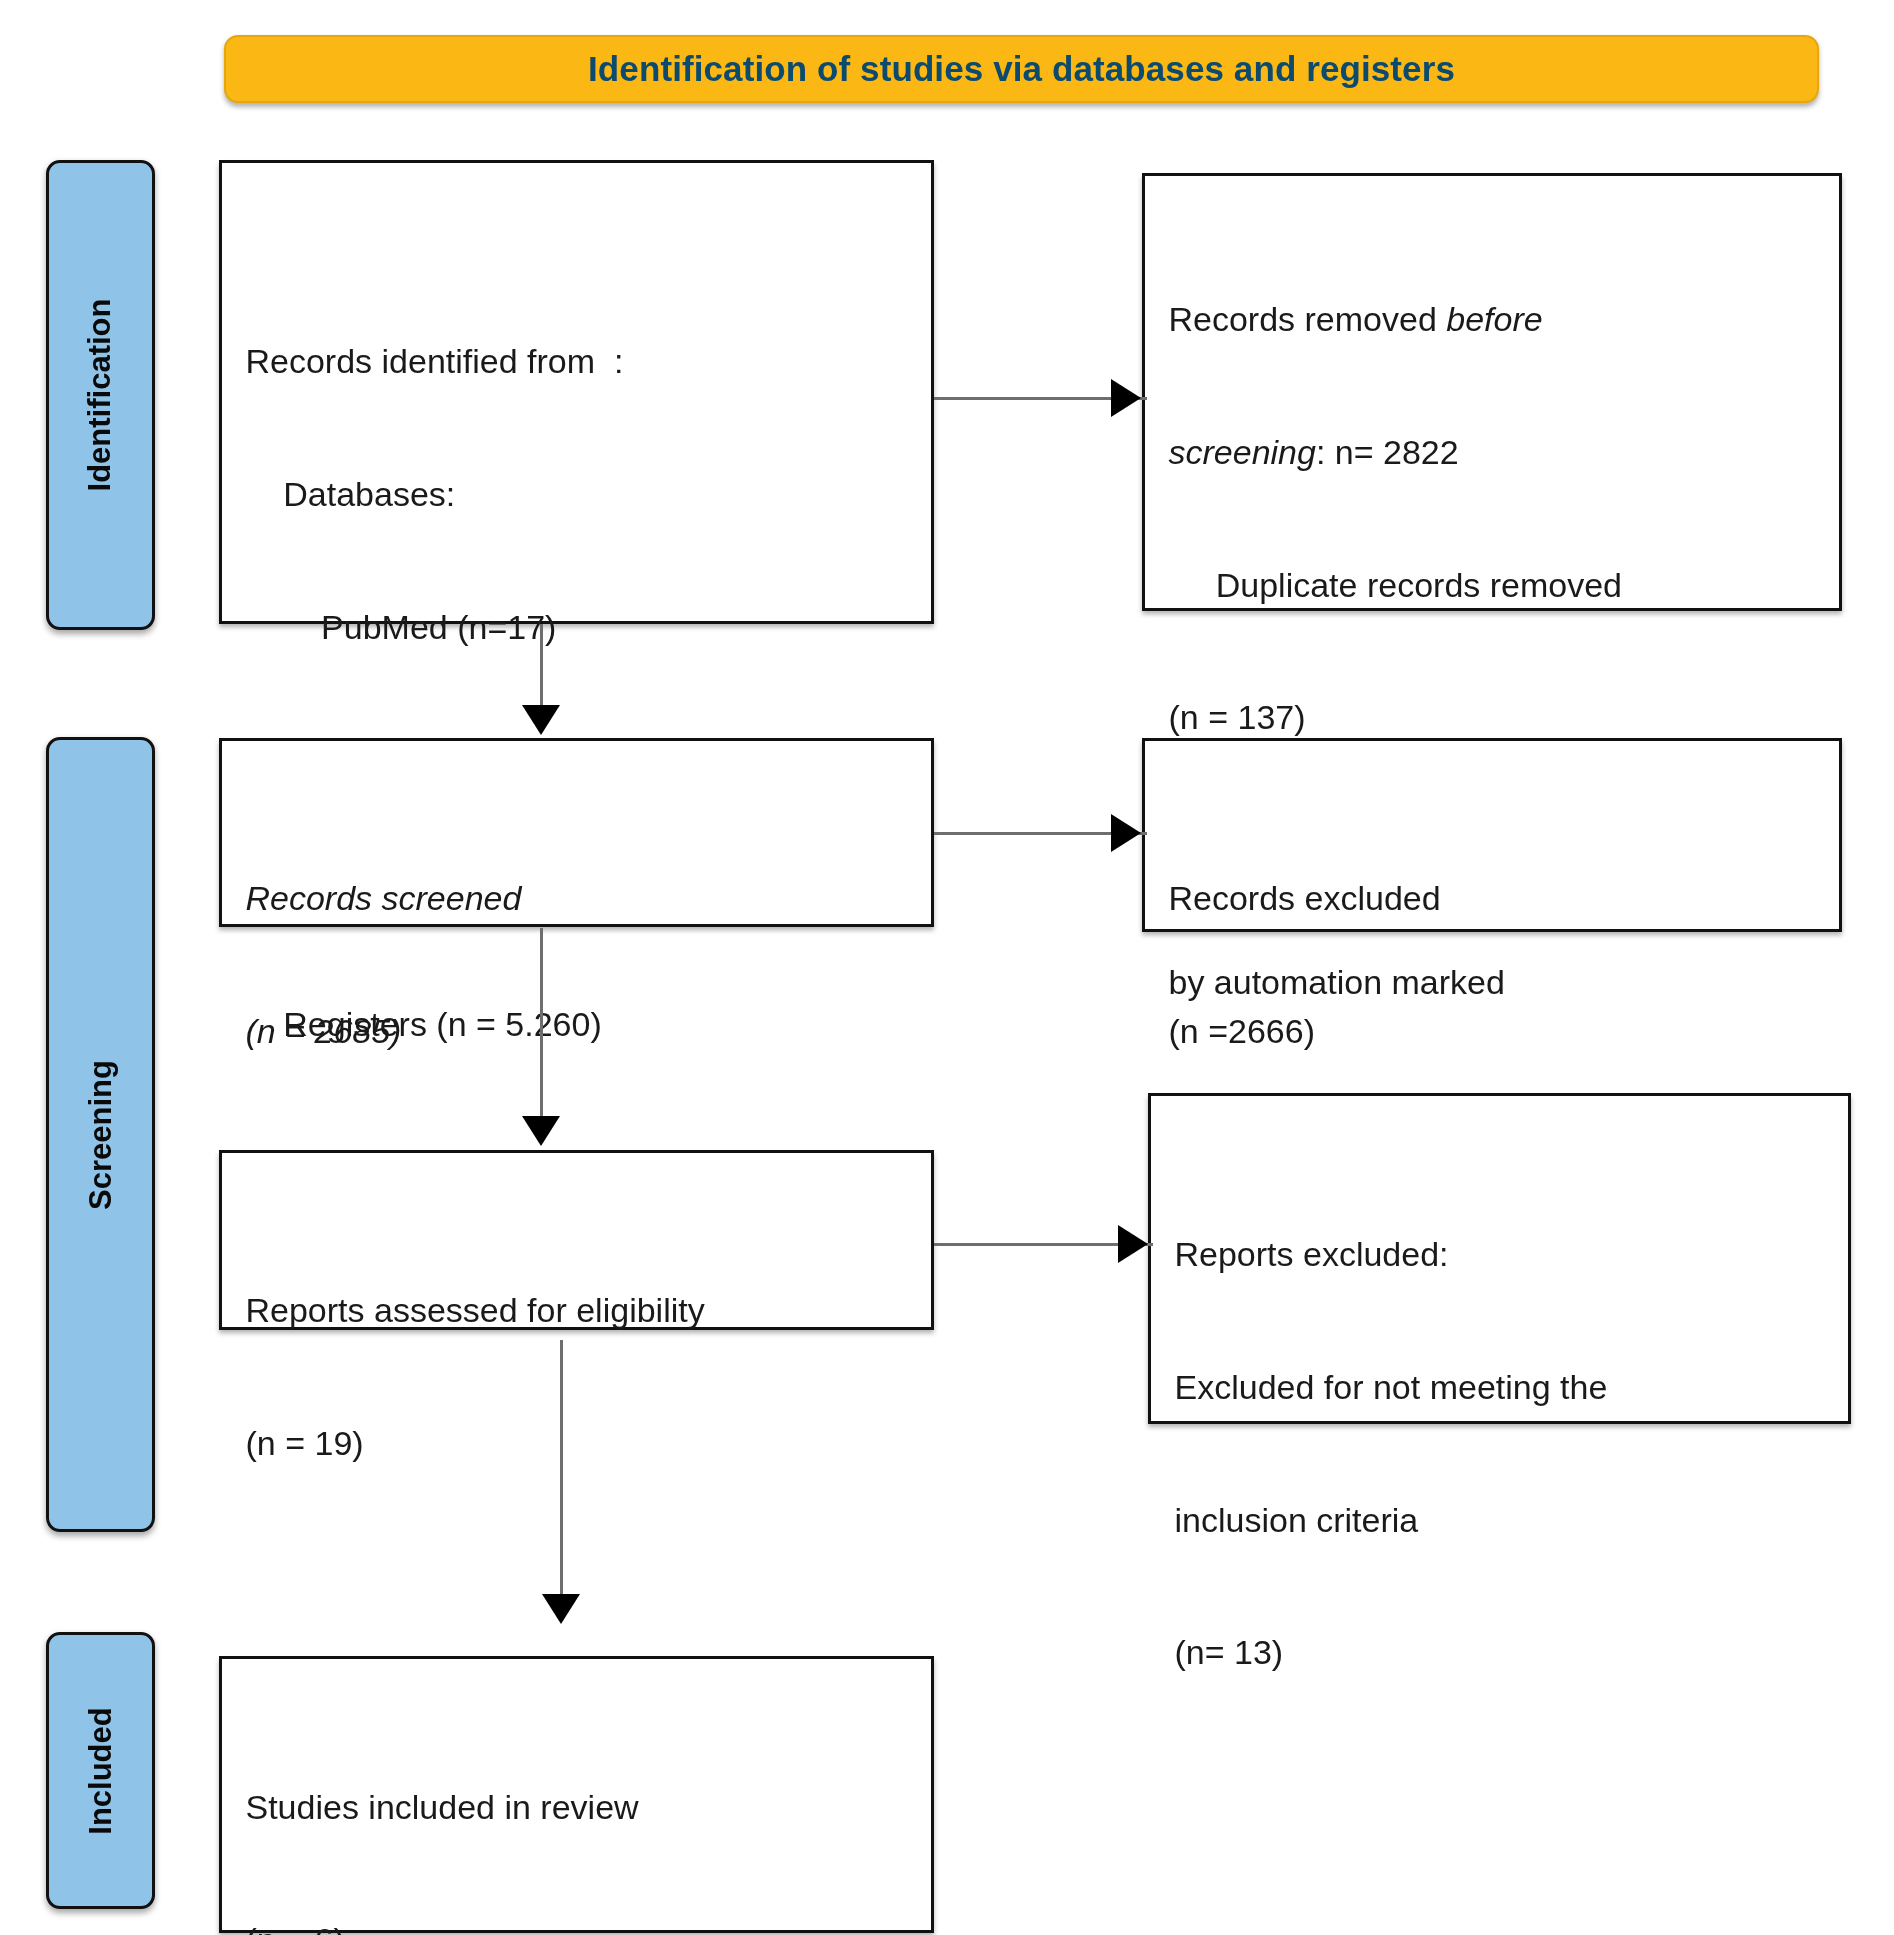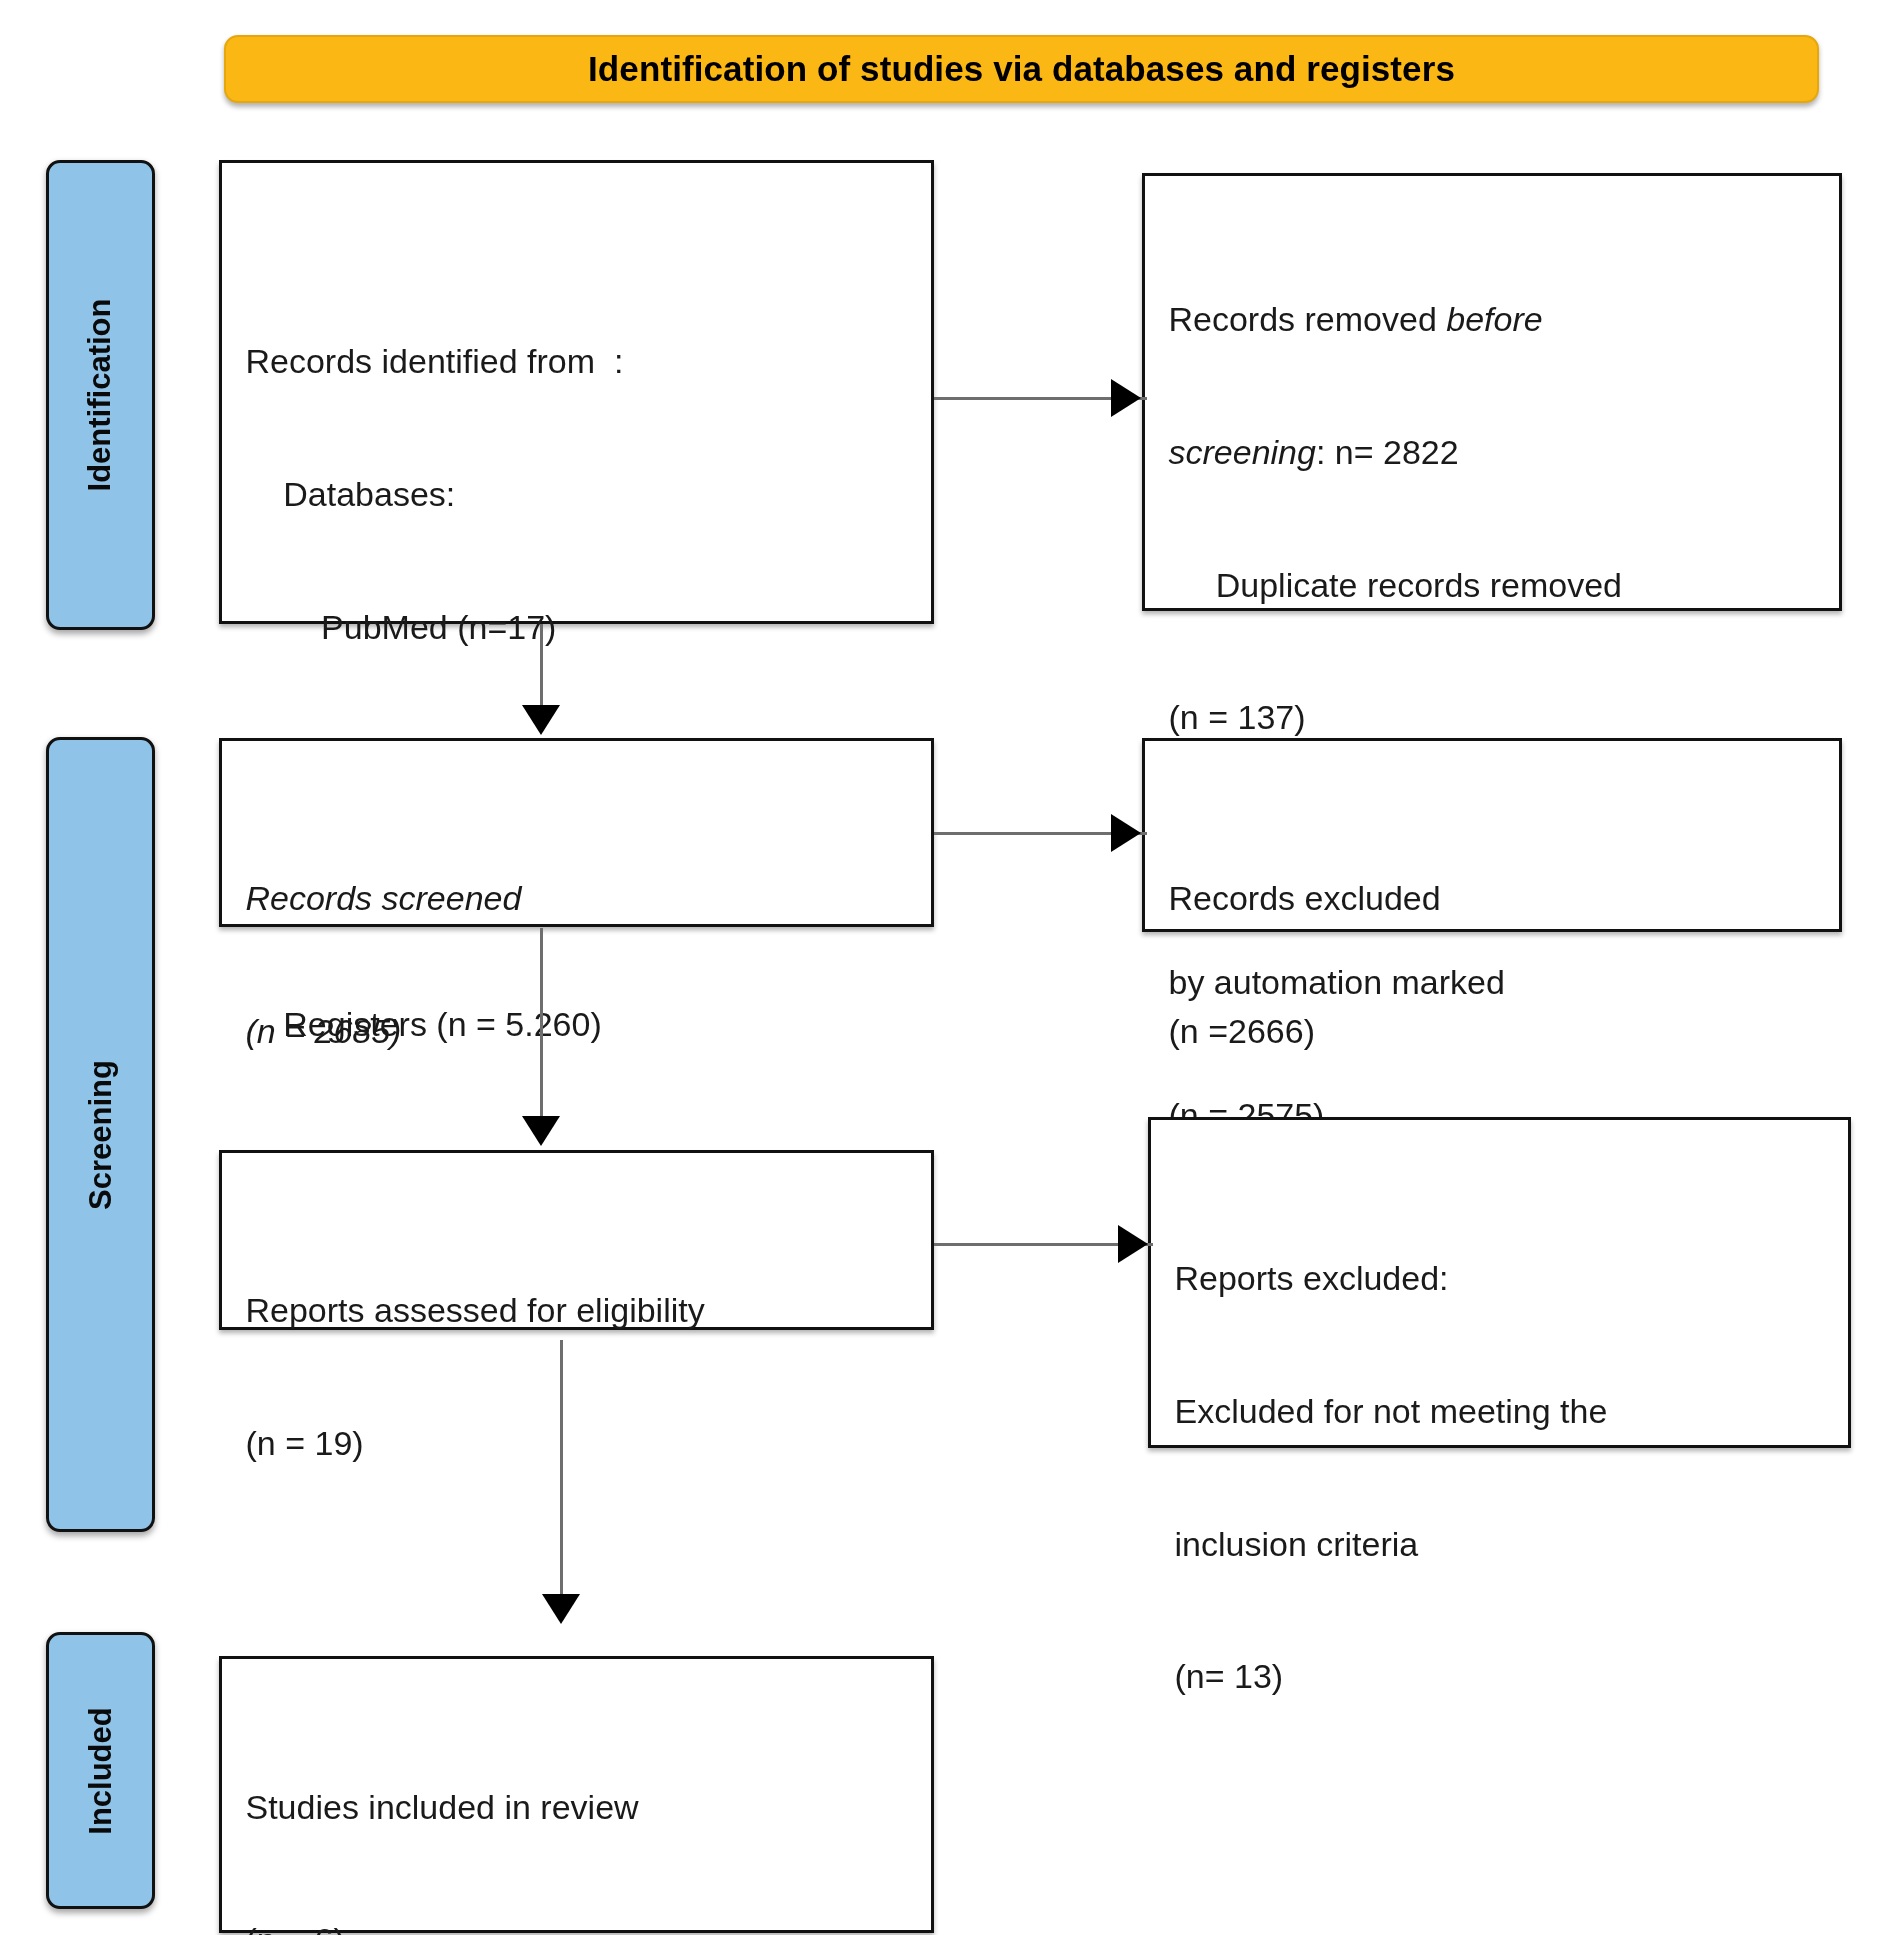--- a/index.html
+++ b/index.html
@@ -26,21 +26,21 @@
     border-radius: 14px;
     box-shadow: 0 3.2px 5.3px rgba(0,0,0,0.30);
     display: flex;
     align-items: center;
     justify-content: center;
     box-sizing: border-box;
   }
   .phase-banner .banner-text {
     font-size: 35px;
     font-weight: bold;
-    color: #000000;
+    color: #0c4a6e;
     letter-spacing: 0.1px;
     text-align: center;
     white-space: nowrap;
   }
 
   
   .stage-rail {
     position: absolute;
     background: #8FC3E8;
     border: 3.7px solid #111111;
@@ -167,21 +167,21 @@
     </div>
   </div>
 
   <div class="flow-box" style="left:219px; top:1150px; width:715px; height:180px;">
     <div class="box-text" style="top:47px;">
       <div>Reports assessed for eligibility</div>
       <div>(n = 19)</div>
     </div>
   </div>
 
-  <div class="flow-box" style="left:1148px; top:1093px; width:703px; height:331px;margin-top:24px;">
+  <div class="flow-box" style="left:1148px; top:1093px; width:703px; height:331px;">
     <div class="box-text" style="top:48px;">
       <div>Reports excluded:</div>
       <div>Excluded for not meeting the</div>
       <div>inclusion criteria</div>
       <div>(n= 13)</div>
     </div>
   </div>
 
   <div class="flow-box" style="left:219px; top:1632px; width:715px; height:277px;margin-top:24px;">
     <div class="box-text" style="top:38px;">

